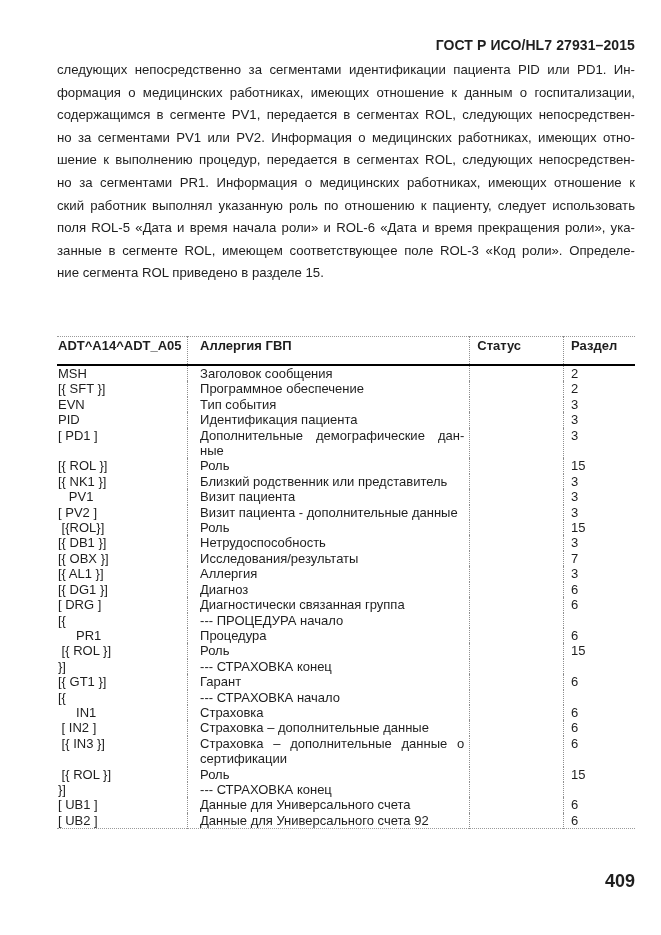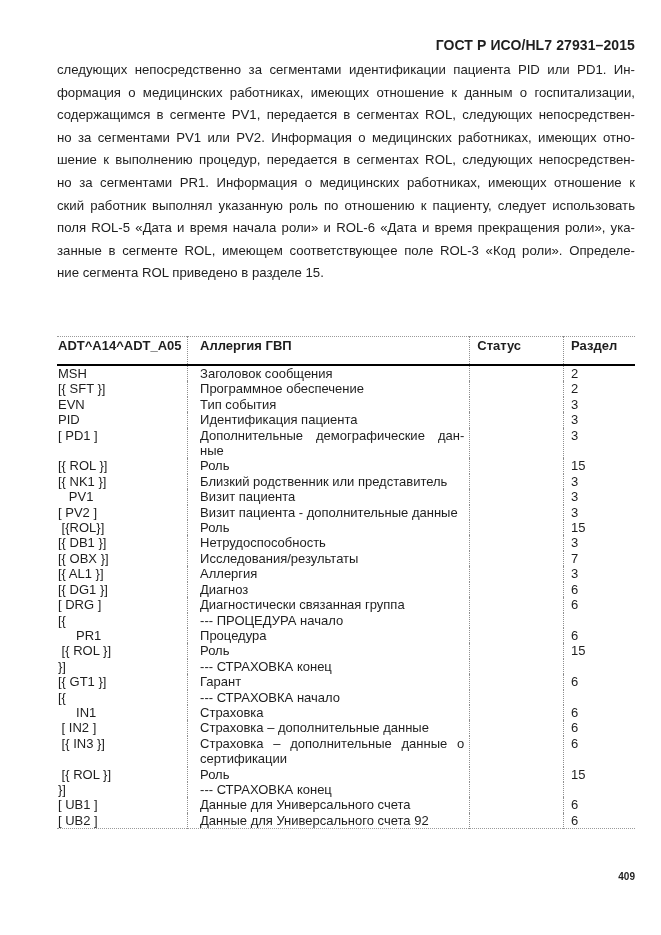--- a/index.html
+++ b/index.html
@@ -55,21 +55,21 @@
   }
   .c1 { width: 130px; white-space: pre; padding-left: 1px; }
   .c2 { width: 288px; padding-left: 12px; padding-right: 5px;
         border-left: 1px dotted #8f8f8f; white-space: pre-line; }
   .c2.multiline { text-align: justify; text-align-last: justify; }
   .c3 { width: 93px;  padding-left: 7px; border-left: 1px dotted #8f8f8f; }
   .c4 { width: 67px;  padding-left: 7px; border-left: 1px dotted #8f8f8f; }
 
   .page-number {
     position: absolute; top: 871px; right: 26px;
-    font-weight: bold; font-size: 10px;
+    font-weight: bold; font-size: 18px;
   }
 </style>
 </head>
 <body>
 
 <div class="page">
 
   <div class="doc-header">ГОСТ Р ИСО/HL7 27931–2015</div>
 
   <div class="paragraph">

